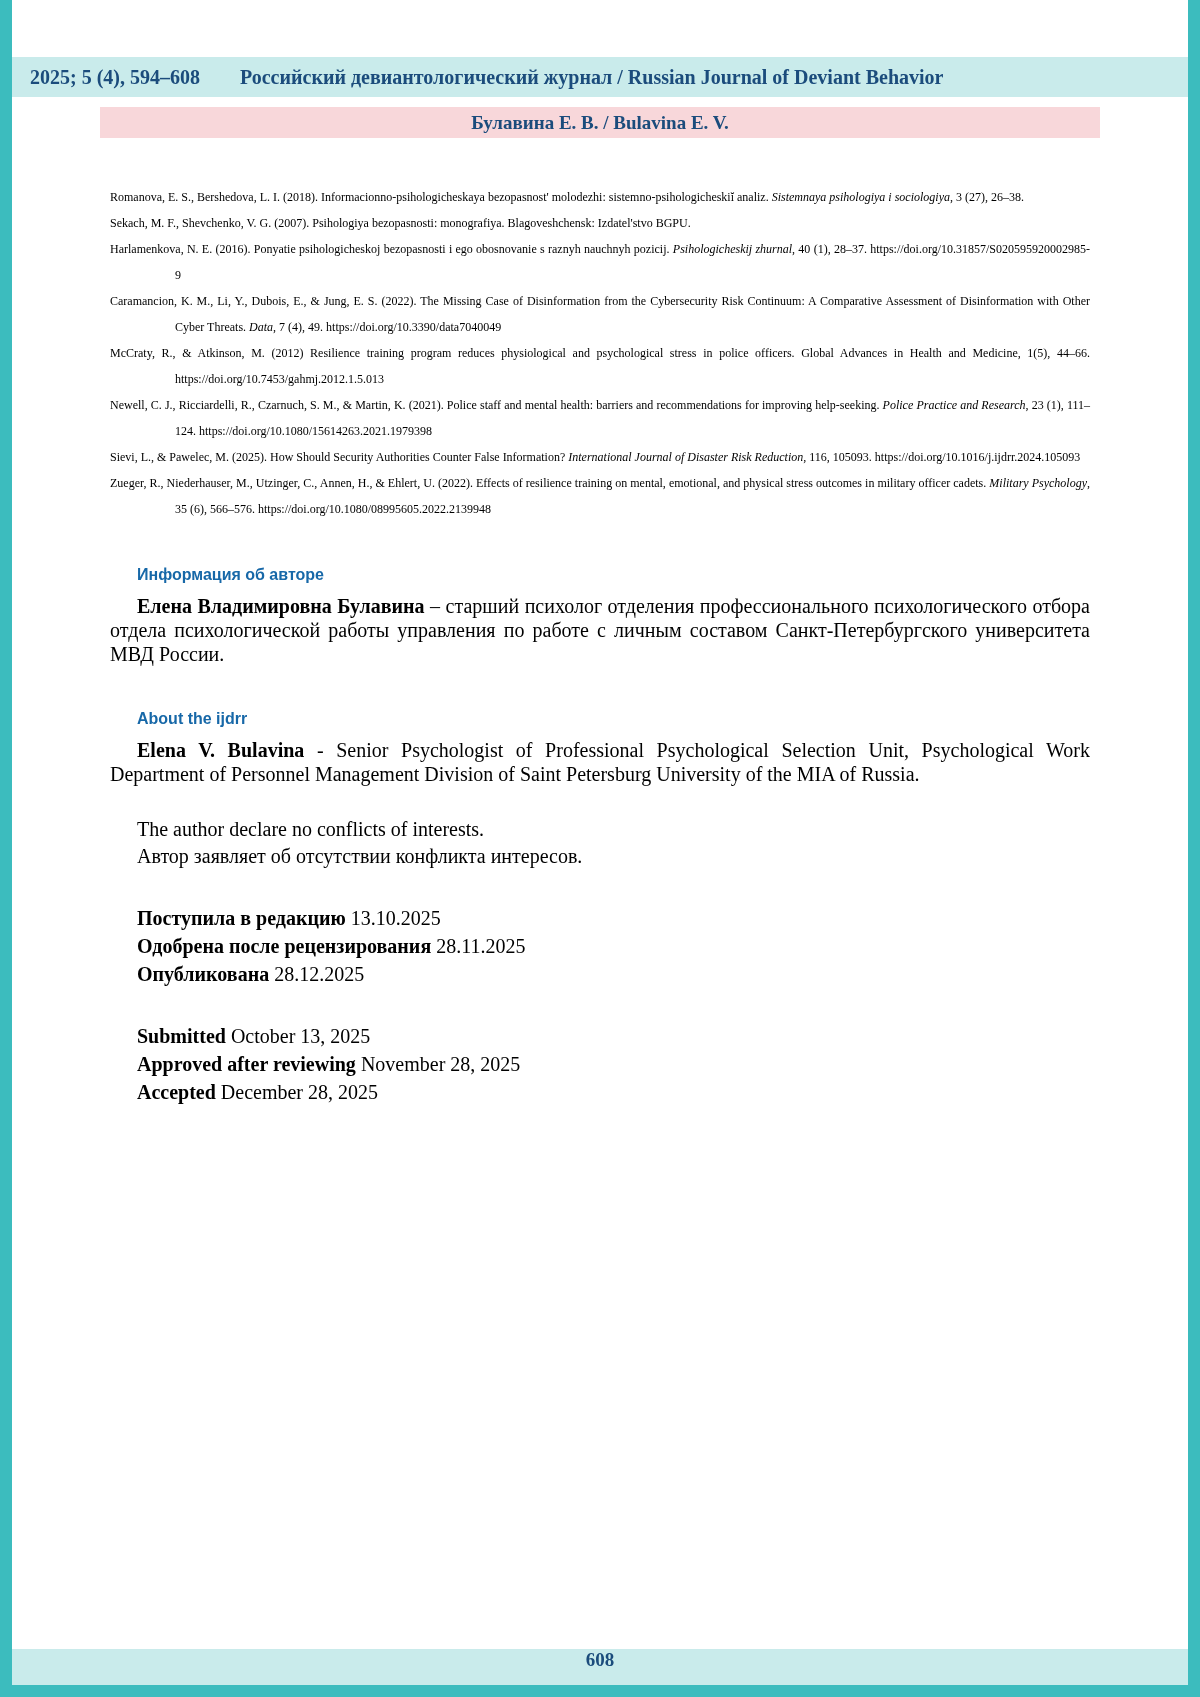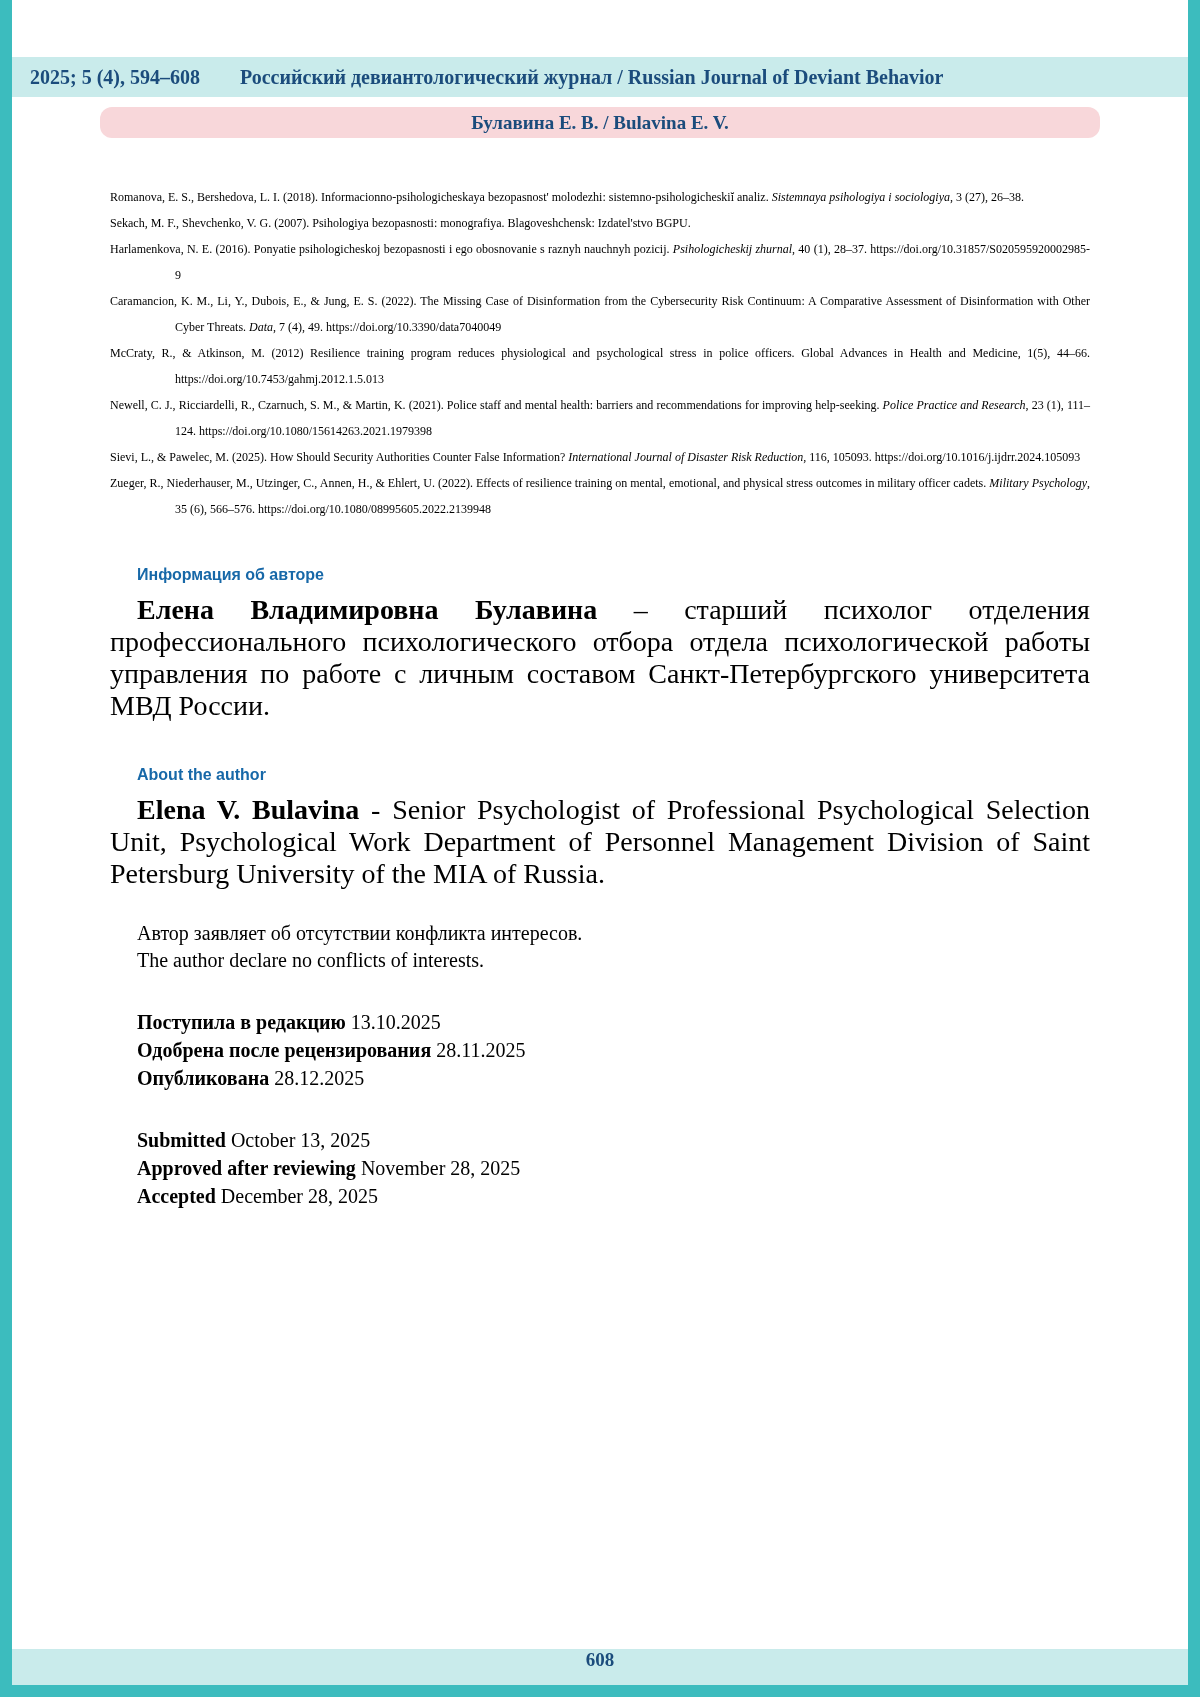--- a/index.html
+++ b/index.html
@@ -32,37 +32,37 @@
     font-weight:bold; font-size:20px;
   }
   .header-bar .issue { margin-left:18px; white-space:nowrap; }
   .header-bar .journal { margin-left:40px; white-space:nowrap; }
   .author-bar {
     width:1000px; height:31px;
     margin:10px auto 0 auto;
     background:var(--pink, #f8d7da);
     display:flex; align-items:center; justify-content:center;
     color:var(--navy, #1b4c7c);
-    font-weight:bold; font-size:19px;border-radius:12px;
+    font-weight:bold; font-size:19px;
   }
   .body { padding:46px 110px 0 110px; }
   .references {
     font-size:12px; line-height:26px;
     text-align:justify;
   }
   .reference { padding-left:65px; text-indent:-65px; }
   .section-title {
     font-family:"Liberation Sans", sans-serif;
     color:var(--heading-blue, #1768a8);
     font-size:16px; font-weight:bold;
     margin:44px 0 10px 0;
     padding-left:27px;
   }
   .para {
-    font-size:28px; line-height:32px;
+    font-size:20px; line-height:24px;
     text-align:justify;
     text-indent:27px;
   }
   .para b { font-weight:bold; }
   .section-title + .para { margin-top:0; }
   .conflict {
     margin-top:30px;
     font-size:20px; line-height:27px;
     padding-left:27px;
   }
@@ -107,26 +107,26 @@
         <div class="reference"><span>Caramancion, K. M., Li, Y., Dubois, E., &amp; Jung, E. S. (2022). The Missing Case of Disinformation from the Cybersecurity Risk Continuum: A Comparative Assessment of Disinformation with Other Cyber Threats. </span><i>Data</i><span>, 7 (4), 49. https://doi.org/10.3390/data7040049</span></div>
         <div class="reference"><span>McCraty, R., &amp; Atkinson, M. (2012) Resilience training program reduces physiological and psychological stress in police officers. Global Advances in Health and Medicine, 1(5), 44–66. https://doi.org/10.7453/gahmj.2012.1.5.013</span></div>
         <div class="reference"><span>Newell, C. J., Ricciardelli, R., Czarnuch, S. M., &amp; Martin, K. (2021). Police staff and mental health: barriers and recommendations for improving help-seeking. </span><i>Police Practice and Research</i><span>, 23 (1), 111–124. https://doi.org/10.1080/15614263.2021.1979398</span></div>
         <div class="reference"><span>Sievi, L., &amp; Pawelec, M. (2025). How Should Security Authorities Counter False Information? </span><i>International Journal of Disaster Risk Reduction</i><span>, 116, 105093. https://doi.org/10.1016/j.ijdrr.2024.105093</span></div>
         <div class="reference"><span>Zueger, R., Niederhauser, M., Utzinger, C., Annen, H., &amp; Ehlert, U. (2022). Effects of resilience training on mental, emotional, and physical stress outcomes in military officer cadets. </span><i>Military Psychology</i><span>, 35 (6), 566–576. https://doi.org/10.1080/08995605.2022.2139948</span></div>
       </div>
 
     <h2 class="section-title">Информация об авторе</h2>
     <p class="para"><b>Елена Владимировна Булавина</b><span> – старший психолог отделения профессионального психологического отбора отдела психологической работы управления по работе с личным составом Санкт-Петербургского университета МВД России.</span></p>
 
-    <h2 class="section-title">About the author</h2>
+    <h2 class="section-title">About the ijdrr</h2>
     <p class="para"><b>Elena V. Bulavina</b><span> - Senior Psychologist of Professional Psychological Selection Unit, Psychological Work Department of Personnel Management Division of Saint Petersburg University of the MIA of Russia.</span></p>
 
     <div class="conflict">
+      <div>The author declare no conflicts of interests.</div>
       <div>Автор заявляет об отсутствии конфликта интересов.</div>
-      <div>The author declare no conflicts of interests.</div>
     </div>
 
     <div class="dates">
         <div class="date-line"><b>Поступила в редакцию</b><span> 13.10.2025</span></div>
         <div class="date-line"><b>Одобрена после рецензирования</b><span> 28.11.2025</span></div>
         <div class="date-line"><b>Опубликована</b><span> 28.12.2025</span></div>
       </div>
     <div class="dates">
         <div class="date-line"><b>Submitted</b><span> October 13, 2025</span></div>
         <div class="date-line"><b>Approved after reviewing</b><span> November 28, 2025</span></div>

